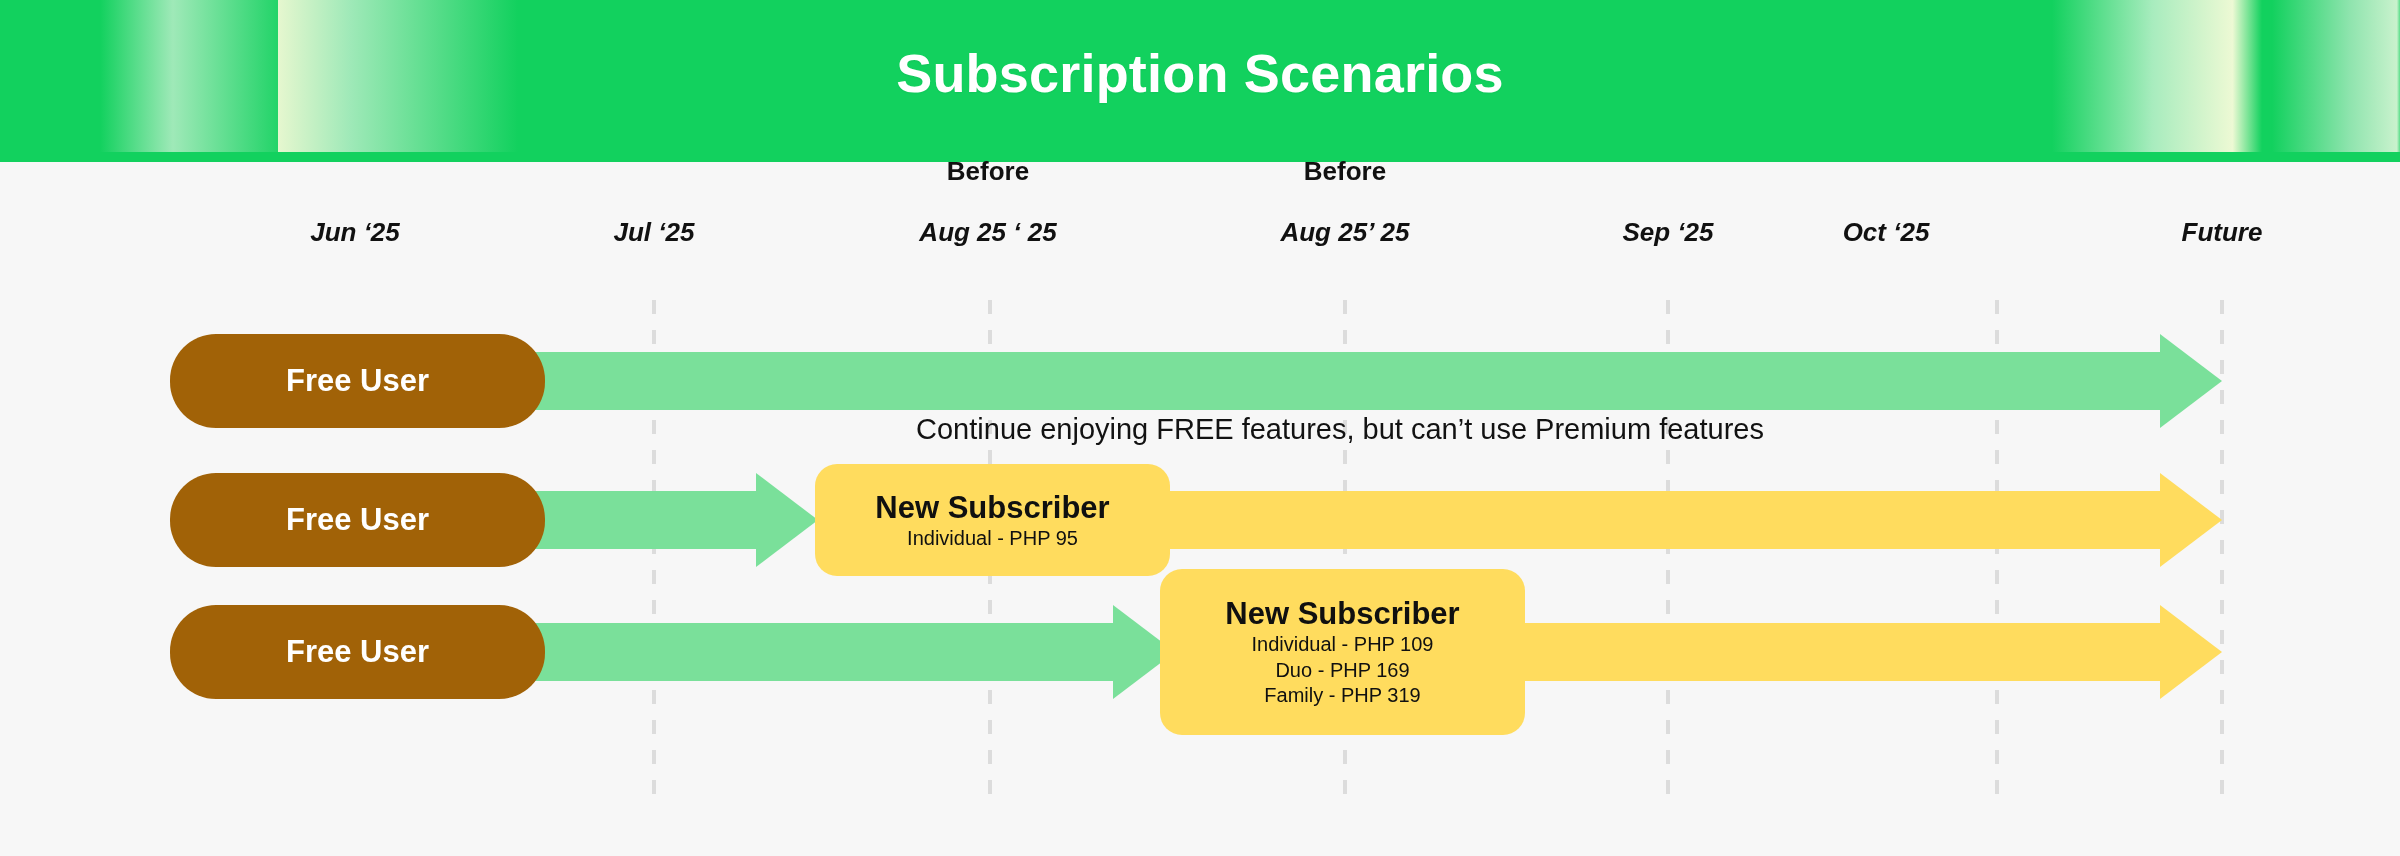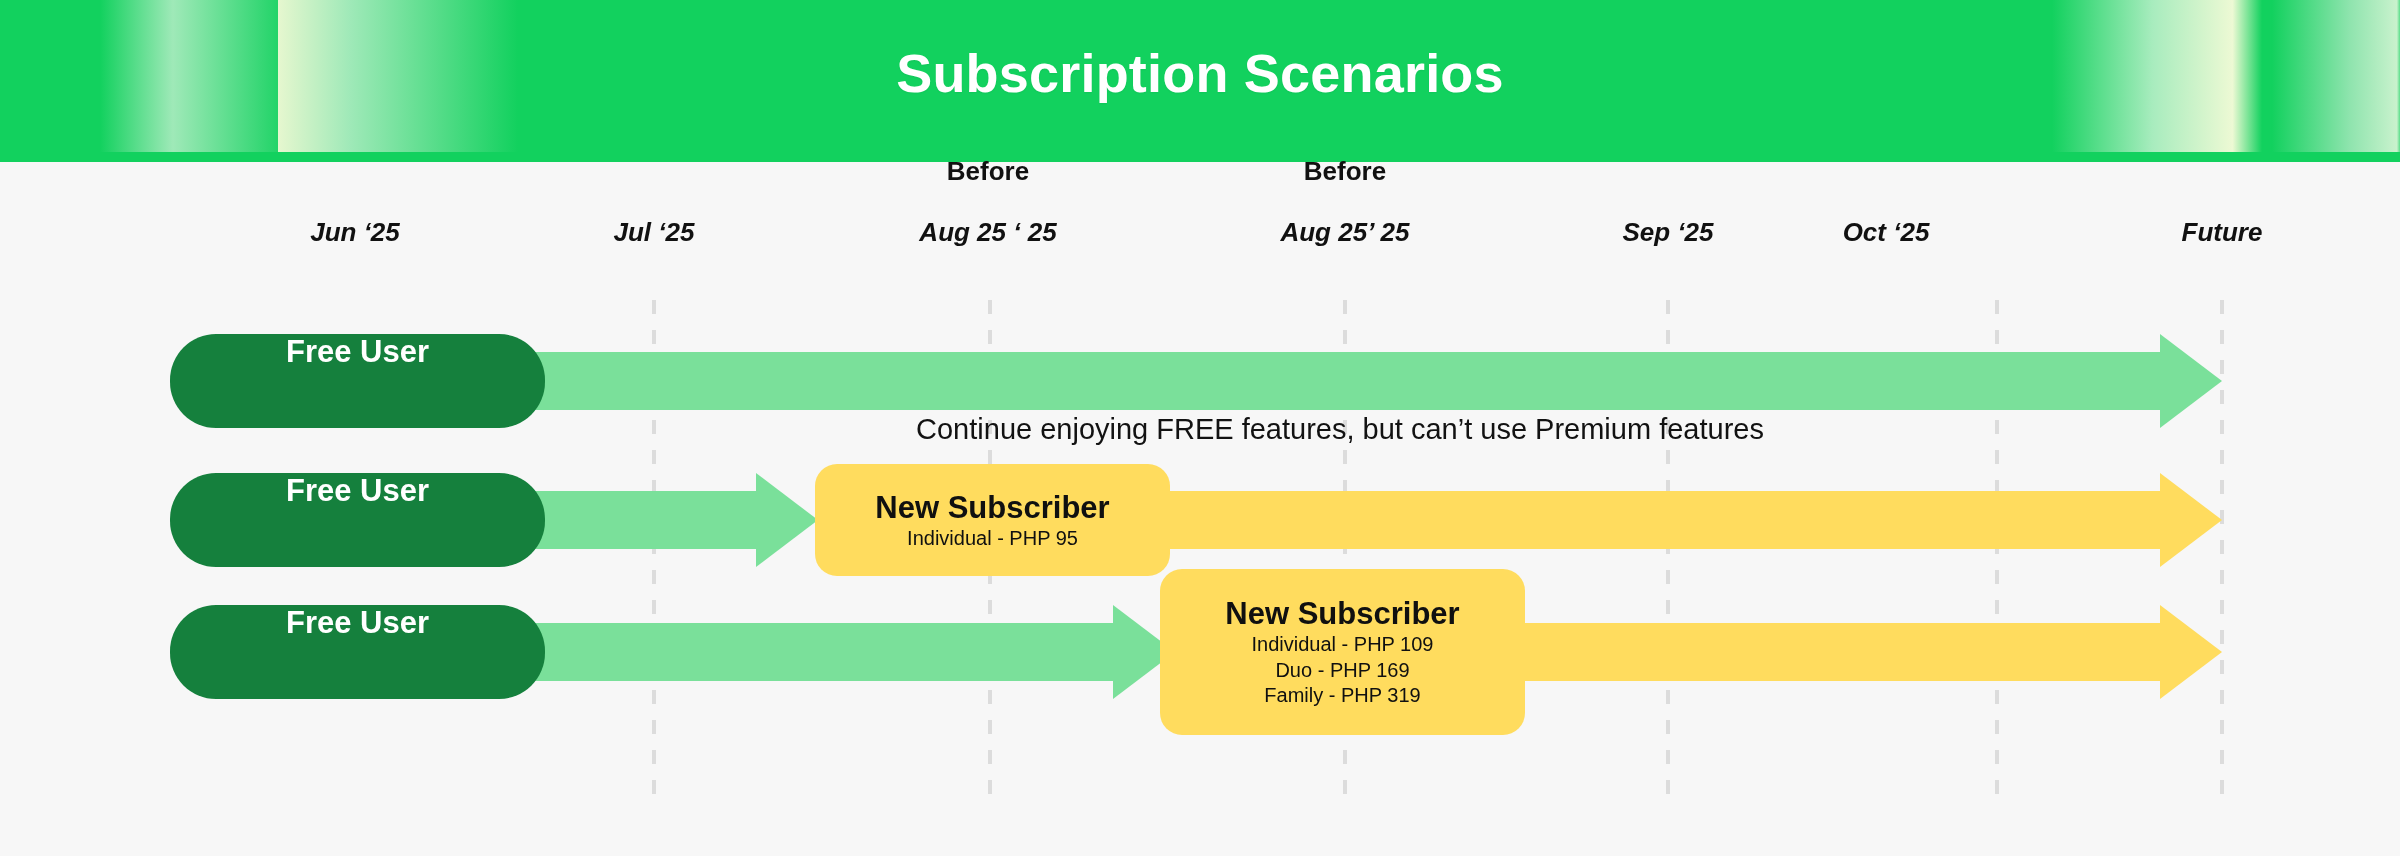--- a/index.html
+++ b/index.html
@@ -56,23 +56,23 @@
     background-repeat: repeat-y;
     transform: translateX(-50%);
     z-index: 1;
   }
 
   
   .row { position: absolute; left: 0; width: 2400px; z-index: 2; }
 
   .pill {
     position: absolute;
-    background: #15803d;
+    background: #a16207;
     border-radius: 46px;
-    display: flex; align-items: flex-start; justify-content: center;
+    display: flex; align-items: center; justify-content: center;
     color: #ffffff; font-size: 31px; font-weight: 700;
     z-index: 4;
   }
 
   
   .arrow { position: absolute; z-index: 3; }
   .arrow .shaft { position: absolute; left: 0; top: 50%; transform: translateY(-50%); }
   .arrow .head  {
     position: absolute; right: 0; top: 50%; transform: translateY(-50%);
     width: 0; height: 0; border-style: solid; border-color: transparent;

